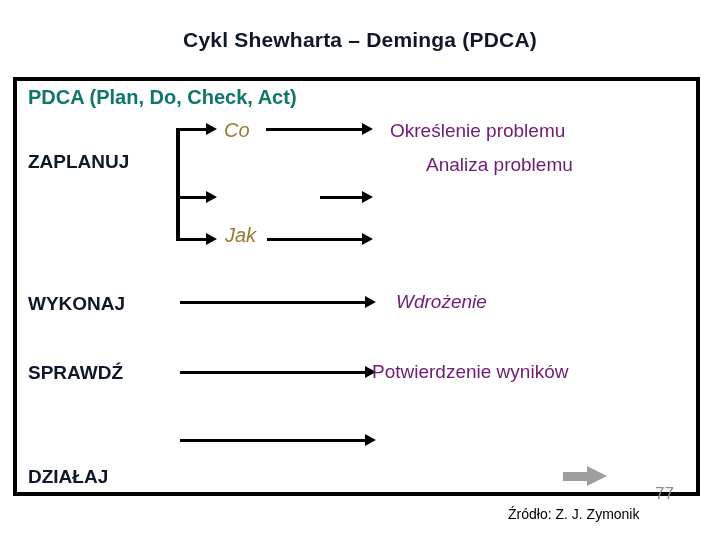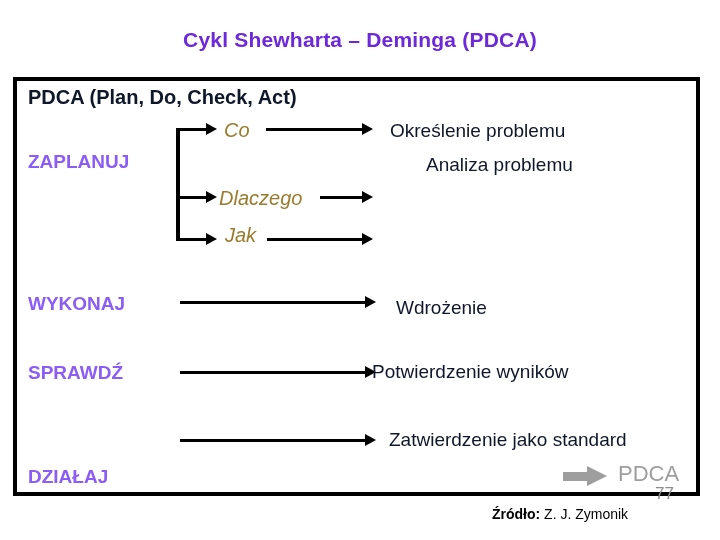--- a/index.html
+++ b/index.html
@@ -19,21 +19,21 @@
 
   
   .slide-title {
     position: absolute;
     left: 0;
     top: 28px;
     width: 720px;
     text-align: center;
     font-size: 21px;
     font-weight: bold;
-    color: #6d28d9;
+    color: #0f172a;
     letter-spacing: 0.2px;
   }
 
   
   .main-box {
     position: absolute;
     left: 13px;
     top: 77px;
     width: 687px;
     height: 419px;
@@ -42,30 +42,30 @@
     background: #ffffff;
   }
 
   
   .pdca-header {
     position: absolute;
     left: 28px;
     top: 86px;
     font-size: 20px;
     font-weight: bold;
-    color: #0f172a;
+    color: #0f766e;
     white-space: nowrap;
   }
 
   
   .stage-label {
     position: absolute;
     font-size: 19px;
     font-weight: bold;
-    color: #8b5cf6;
+    color: #0f172a;
     white-space: nowrap;
     text-align: center;
   }
   .stage-zaplanuj { left: 28px; top: 151px; }
   .stage-wykonaj  { left: 28px; top: 293px; }
   .stage-sprawdz  { left: 28px; top: 362px; }
   .stage-dzialaj  { left: 28px; top: 450px; margin-top: 16px; }
 
   
   .question-word {
@@ -76,29 +76,29 @@
     font-style: italic;
   }
   .q-co       { left: 224px; top: 119px; }
   .q-dlaczego { left: 219px; top: 187px; }
   .q-jak      { left: 225px; top: 224px; }
 
   
   .result-text {
     position: absolute;
     font-size: 19px;
-    color: #0f172a;
+    color: #701a75;
     white-space: nowrap;
     text-align: right;
   }
   .r-okreslenie   { left: 390px; top: 120px; }
   .r-analiza      { left: 390px; top: 154px; margin-left: 36px; }
   .r-identyfikacja{ left: 389px; top: 188px; }
   .r-planowanie   { left: 391px; top: 222px; }
-  .r-wdrozenie    { left: 396px; top: 297px; }
+  .r-wdrozenie    { left: 396px; top: 291px; font-style: italic; }
   .r-potwierdzenie{ left: 372px; top: 361px; }
   .r-zatwierdzenie{ left: 389px; top: 429px; }
 
   
   .bracket-spine {
     position: absolute;
     left: 176px;
     top: 128px;
     width: 4px;
     height: 113px;
@@ -198,21 +198,21 @@
 
   
   .source-note {
     position: absolute;
     left: 492px;
     top: 506px;
     font-size: 14px;
     color: #000000;
     white-space: nowrap;
   }
-  .source-note .src-label { font-weight: bold; }
+  .source-note .src-label { font-weight: normal; margin-left: 16px; }
 </style>
 </head>
 <body>
 
 <div id="slide">
 
   <div class="slide-title">Cykl Shewharta – Deminga (PDCA)</div>
 
   <div class="main-box"></div>
 
@@ -225,47 +225,44 @@
 
   <div class="bracket-spine"></div>
   <div class="branch-line branch-1"></div>
   <div class="arrow-head ah-branch-1"></div>
   <div class="branch-line branch-2"></div>
   <div class="arrow-head ah-branch-2"></div>
   <div class="branch-line branch-3"></div>
   <div class="arrow-head ah-branch-3"></div>
 
   <div class="question-word q-co">Co</div>
-  <div class="question-word q-dlaczego">Dlaczego</div>
   <div class="question-word q-jak">Jak</div>
 
   <div class="conn-line conn-co"></div>
   <div class="arrow-head ah-co"></div>
   <div class="conn-line conn-dl"></div>
   <div class="arrow-head ah-dl"></div>
   <div class="conn-line conn-jak"></div>
   <div class="arrow-head ah-jak"></div>
   <div class="conn-line conn-wyk"></div>
   <div class="arrow-head ah-wyk"></div>
   <div class="conn-line conn-spr"></div>
   <div class="arrow-head ah-spr"></div>
   <div class="conn-line conn-dzi"></div>
   <div class="arrow-head ah-dzi"></div>
 
   <div class="result-text r-okreslenie">Określenie problemu</div>
   <div class="result-text r-analiza">Analiza problemu</div>
   <div class="result-text r-wdrozenie">Wdrożenie</div>
   <div class="result-text r-potwierdzenie">Potwierdzenie wyników</div>
-  <div class="result-text r-zatwierdzenie">Zatwierdzenie jako standard</div>
 
   <div class="block-arrow">
     <div class="shaft"></div>
     <div class="tip"></div>
   </div>
-  <div class="pdca-gray">PDCA</div>
 
   <div class="page-number">77</div>
 
   <div class="source-note">
     <span class="src-label">Źródło:</span><span> Z. J. Zymonik</span>
   </div>
 
 </div>
 
 </body></html>

